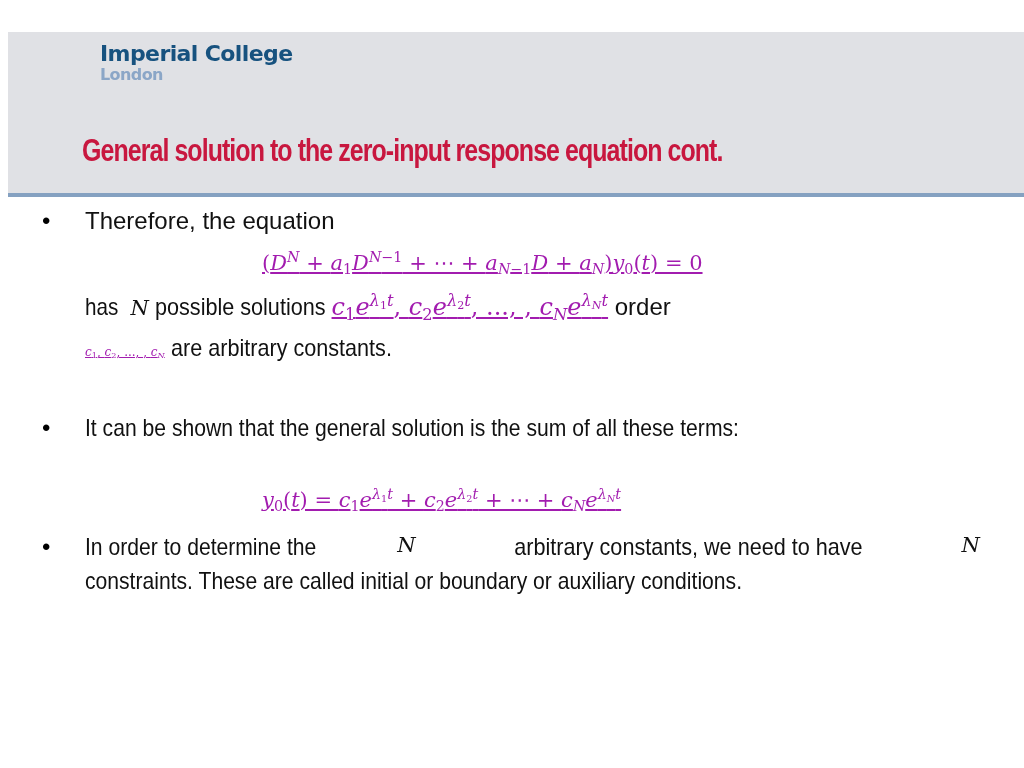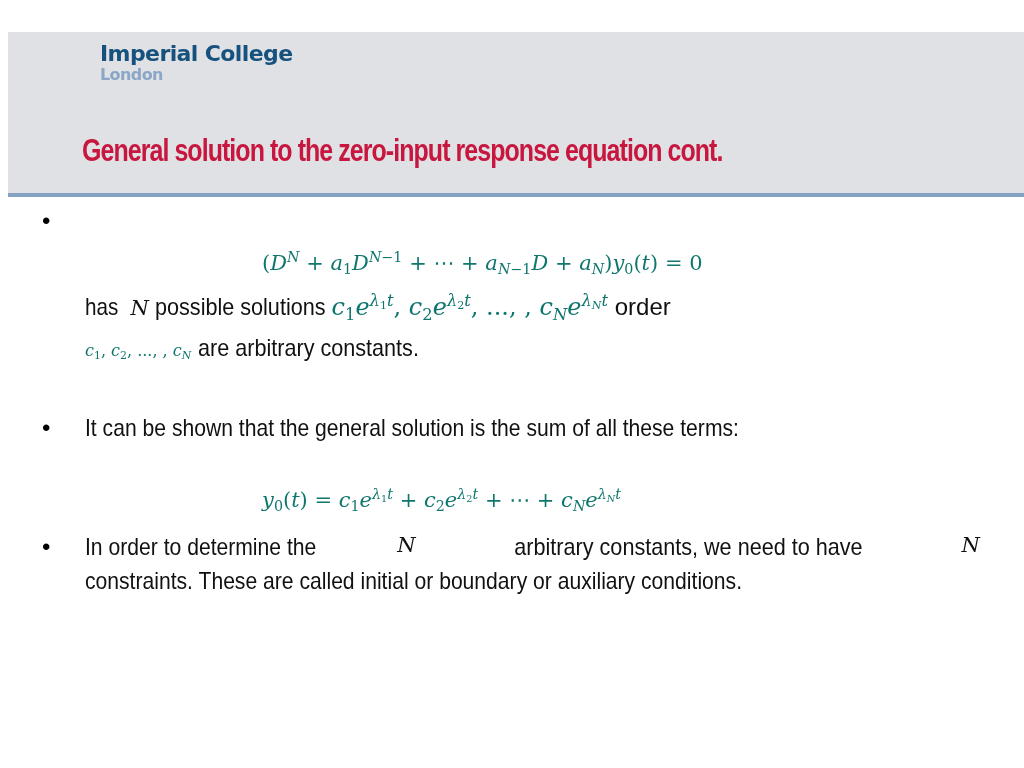--- a/index.html
+++ b/index.html
@@ -39,54 +39,56 @@
       position: absolute; font-size: 24px; color: #000;
     }
     .txt {
       position: absolute; font-size: 24px; white-space: nowrap; color: #111;
     }
     .narrow { transform: scaleX(0.86); transform-origin: left center; }
     .math {
       position: absolute; white-space: nowrap;
       font-family: "DejaVu Serif", serif;
       font-size: 21px;
-      color: #0f766e;
+      color: #a21caf;
+      text-decoration: underline;
     }
     .math i { font-style: italic; }
     sub, sup { font-size: 0.68em; }
     sup { vertical-align: 0.55em; }
     sub { vertical-align: -0.3em; }
   </style>
 </head>
 <body>
 
 <div class="header">
   <div class="logo">
     <span class="l1">Imperial College</span>
     <span class="l2">London</span>
   </div>
   <div class="title">General solution to the zero-input response equation cont.</div>
 </div>
 
 <div class="content">
 
   <span class="bullet-dot" style="left:42px; top:207px;">•</span>
+  <span class="txt" style="left:85px; top:207px;">Therefore, the equation</span>
 
   <div class="math" style="left:262px; top:249px;">(<i>D</i><sup><i>N</i></sup> + <i>a</i><sub>1</sub><i>D</i><sup><i>N</i>−1</sup> + ⋯ + <i>a</i><sub><i>N</i>−1</sub><i>D</i> + <i>a</i><sub><i>N</i></sub>)<i>y</i><sub>0</sub>(<i>t</i>) = 0</div>
 
   <div class="txt" style="left:85px; top:291px;">
     <span class="narrow" style="display:inline-block;">has</span>
     <i style="font-family:'DejaVu Serif',serif; font-size:21px;">N</i>
     <span style="display:inline-block; transform:scaleX(0.9); transform-origin:left; margin-right:-20px;">possible solutions</span>
     <span class="math" style="position:static; font-size:24px;"><i>c</i><sub>1</sub><i>e</i><sup><i>λ</i><sub>1</sub><i>t</i></sup>, <i>c</i><sub>2</sub><i>e</i><sup><i>λ</i><sub>2</sub><i>t</i></sup>, ..., , <i>c</i><sub><i>N</i></sub><i>e</i><sup><i>λ</i><sub><i>N</i></sub><i>t</i></sup></span>
     <span>order</span>
   </div>
 
   <div class="txt" style="left:85px; top:334px;">
-    <span class="math" style="position:static; font-size:16px;"><i>c</i><sub>1</sub>, <i>c</i><sub>2</sub>, ..., , <i>c</i><sub><i>N</i></sub></span>
+    <span class="math" style="position:static; font-size:12px;"><i>c</i><sub>1</sub>, <i>c</i><sub>2</sub>, ..., , <i>c</i><sub><i>N</i></sub></span>
     <span style="display:inline-block; transform:scaleX(0.9); transform-origin:left;">are arbitrary constants.</span>
   </div>
 
   <span class="bullet-dot" style="left:42px; top:414px;">•</span>
   <span class="txt narrow" style="left:85px; top:414px; transform:scaleX(0.88);">It can be shown that the general solution is the sum of all these terms:</span>
 
   <div class="math" style="left:262px; top:450px;margin-top:36px;"><i>y</i><sub>0</sub>(<i>t</i>) = <i>c</i><sub>1</sub><i>e</i><sup><i>λ</i><sub>1</sub><i>t</i></sup> + <i>c</i><sub>2</sub><i>e</i><sup><i>λ</i><sub>2</sub><i>t</i></sup> + ⋯ + <i>c</i><sub><i>N</i></sub><i>e</i><sup><i>λ</i><sub><i>N</i></sub><i>t</i></sup></div>
 
   <span class="bullet-dot" style="left:42px; top:533px;">•</span>
   <div class="txt" style="left:85px; top:533px; width:895px; display:flex; justify-content:space-between;">

